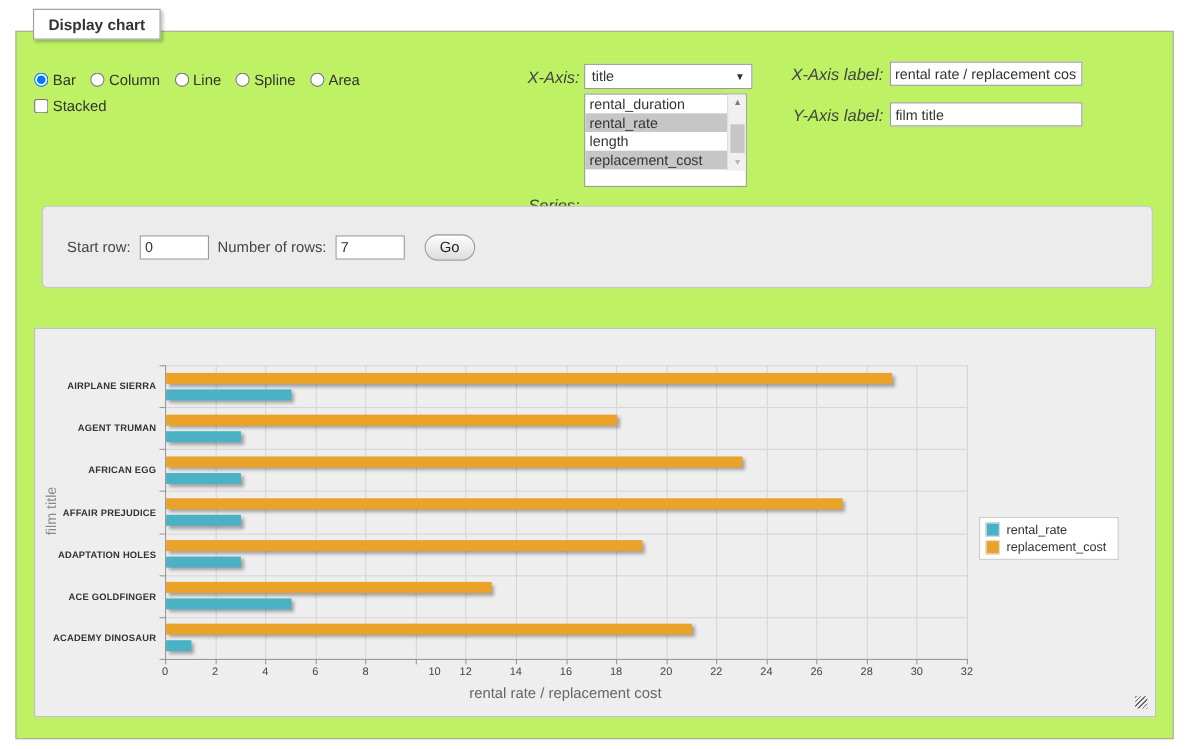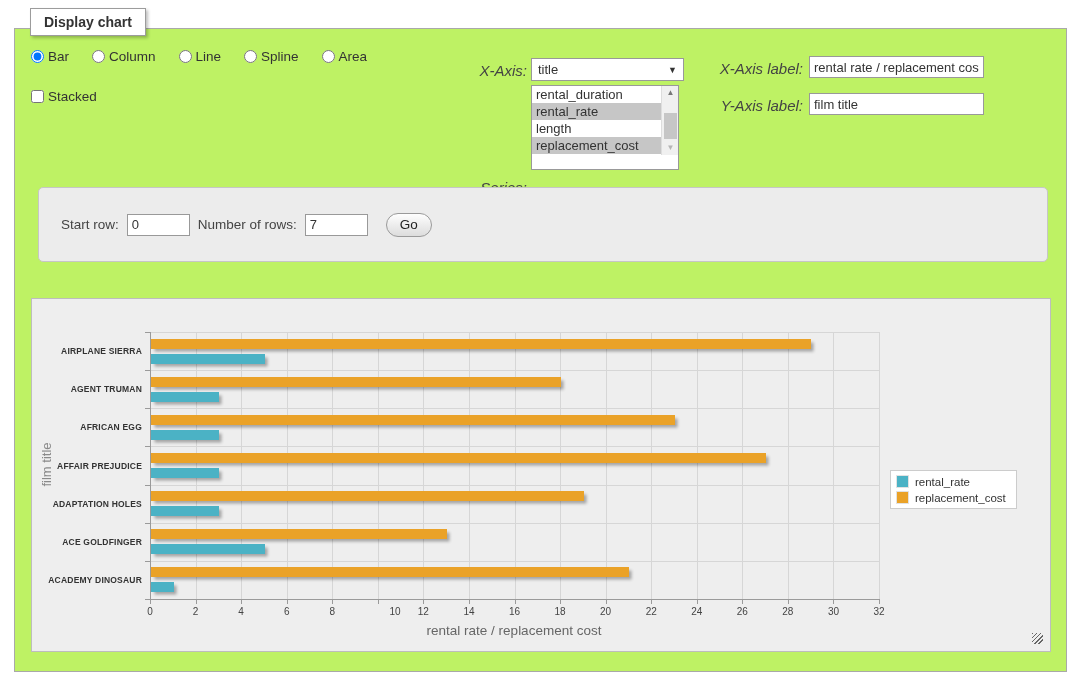--- a/index.html
+++ b/index.html
@@ -4,21 +4,21 @@
 <style>
   * { box-sizing: border-box; margin: 0; padding: 0; }
   html,body { width:1081px; height:681px; background:#fff; overflow:hidden;
     font-family:"Liberation Sans", sans-serif; color:#333; }
   .fieldset { position:absolute; left:14px; top:28px; width:1053px; height:644px;
     border:1px solid #a9a9a9; background:#bef264; }
   .legend-box { position:absolute; left:15px; top:-21px; background:#fff;
     border:1px solid #9c9c9c; box-shadow:2px 2px 3px rgba(0,0,0,.25);
     padding:5px 13px; font-weight:bold; font-size:14px; color:#333; white-space:nowrap; }
   .ctl-label { position:absolute; font-size:15px; color:#444; white-space:nowrap;font-style:italic; }
-  .radio-row { position:absolute; left:16px; top:20px; display:flex; gap:23px;
+  .radio-row { position:absolute; left:16px; top:36px; display:flex; gap:13px;
     align-items:flex-end; font-size:13.5px; }
   .radio-row label, .chk-row label { display:flex; align-items:center; gap:4px; cursor:default; }
   .chk-row { position:absolute; left:16px; top:60px; font-size:13.5px; }
   input[type=text] { border:1px solid #999; background:#fff; height:22px;
     font-family:"Liberation Sans",sans-serif; font-size:13px; color:#333; padding:0 4px; }
   .title-input { position:absolute; left:16px; top:98px; width:178px; }
   .select-box { position:absolute; left:516px; top:29px; width:153px; height:23px;
     background:#fff; border:1px solid #999; display:flex; align-items:center;
     justify-content:space-between; padding:0 6px; font-size:13px; }
   .select-box .arrow { font-size:9px; color:#333; }

